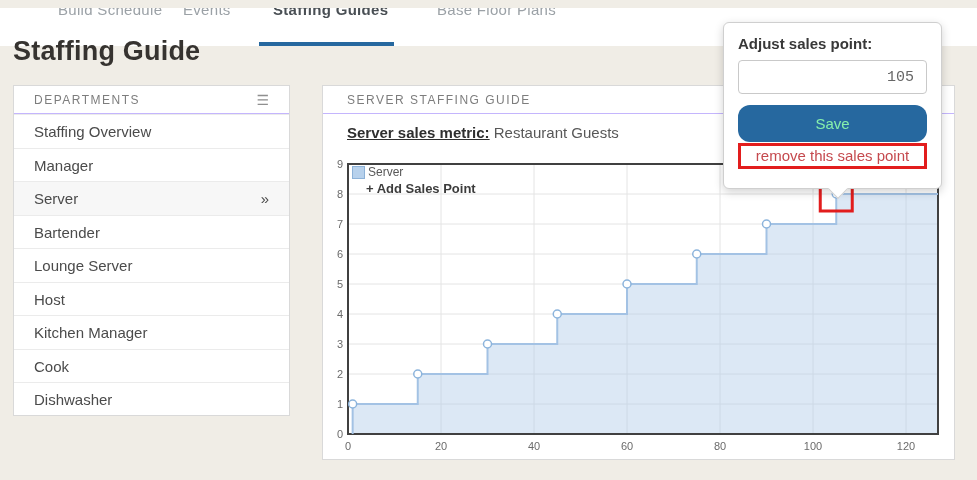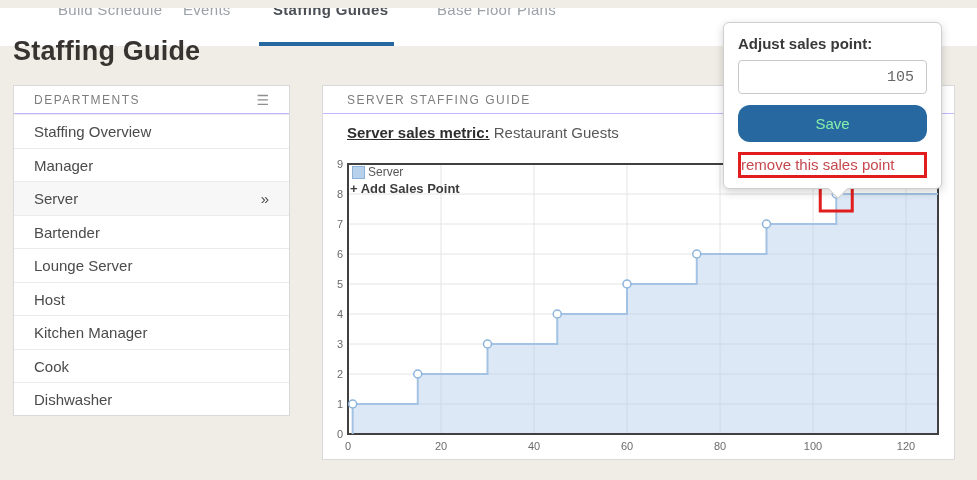--- a/index.html
+++ b/index.html
@@ -33,33 +33,33 @@
   
   .main-card { left:322px; top:85px; width:633px; height:375px; }
   .main-card .card-header { padding-left:24px; }
   .metric-line { position:absolute; left:24px; top:38px; font-size:15px; color:#585858; }
   .metric-line b { color:#2e2e2e;text-decoration:underline; }
   #chart-svg { position:absolute; left:0; top:58px; }
   .chart-overlay { position:absolute; left:0; top:58px; width:633px; height:317px; pointer-events:none; }
   .legend-row { position:absolute; left:29px; top:21px; display:flex; align-items:center; gap:3px; }
   .legend-swatch { width:13px; height:13px; background:#b7d1ec; border:1px solid #8db2d8; }
   .legend-label { font-size:12px; color:#585858; }
-  .add-point-row { position:absolute; left:27px; top:37px; font-size:13px; font-weight:bold; color:#3c3c3c; pointer-events:auto; cursor:pointer; }
+  .add-point-row { position:absolute; left:43px; top:37px; font-size:13px; font-weight:bold; color:#3c3c3c; pointer-events:auto; cursor:pointer; }
   
   .popover { position:absolute; left:723px; top:22px; width:219px; height:167px; background:#fff;
              border:1px solid #cfcfcf; border-radius:6px; box-shadow:0 3px 10px rgba(0,0,0,.18);
              padding:12px 14px 0 14px; z-index:30; }
   .pop-label { font-size:15px; font-weight:bold; color:#383838; height:18px; }
   .pop-input { margin-top:7px; width:100%; height:34px; border:1px solid #c9c9c9; border-radius:4px;
                text-align:right; padding-right:12px; font-size:15px; color:#666;
                font-family:Liberation Mono, monospace; }
   .save-btn { margin-top:11px; width:100%; height:37px; background:#26689f; color:#86efac; border:none;
               border-radius:12px; font-size:15px; cursor:pointer; font-family:"Liberation Sans", sans-serif; }
   .or-line { text-align:center; font-size:13px; color:#666; height:15px; line-height:15px; margin-top:1px; }
-  .remove-box { margin-top:10px; border:3px solid #e21d1d; height:26px; line-height:20px; text-align:left; }
+  .remove-box { margin-top:1px; border:3px solid #e21d1d; height:26px; line-height:20px; text-align:center; }
   .remove-link { font-size:15px; color:#c5494e; cursor:pointer; }
   .pop-arrow { position:absolute; bottom:-8px; left:107px; width:14px; height:14px; background:#fff;
                border-right:1px solid #cfcfcf; border-bottom:1px solid #cfcfcf; transform:rotate(45deg); }
 </style>
 </head>
 <body>
 
 <div class="topnav">
   <span class="tab" style="left:58px">Build Schedule</span>
   <span class="tab" style="left:183px">Events</span>

